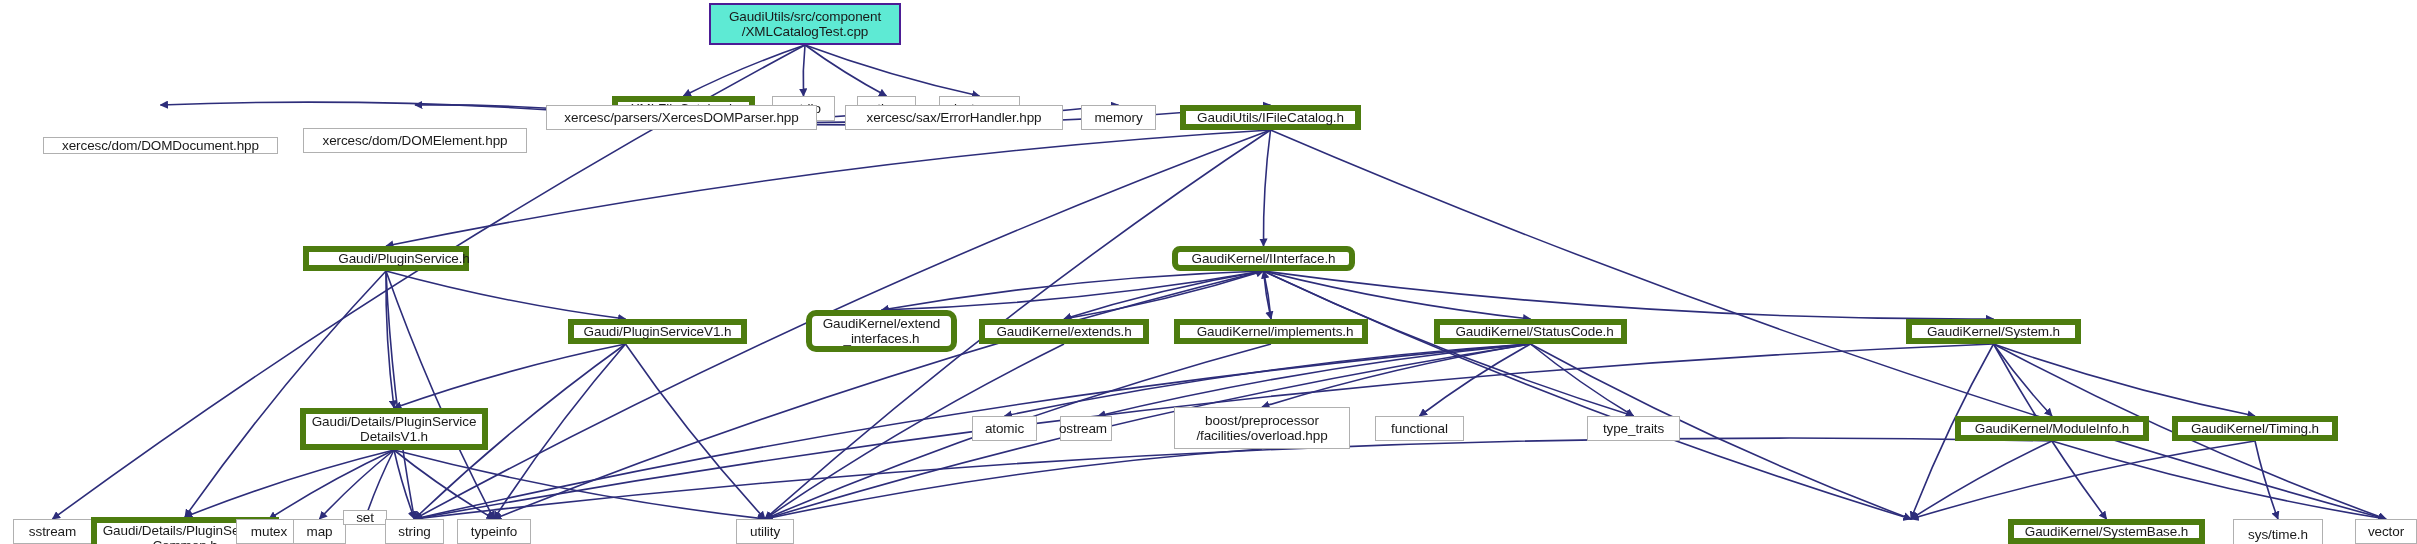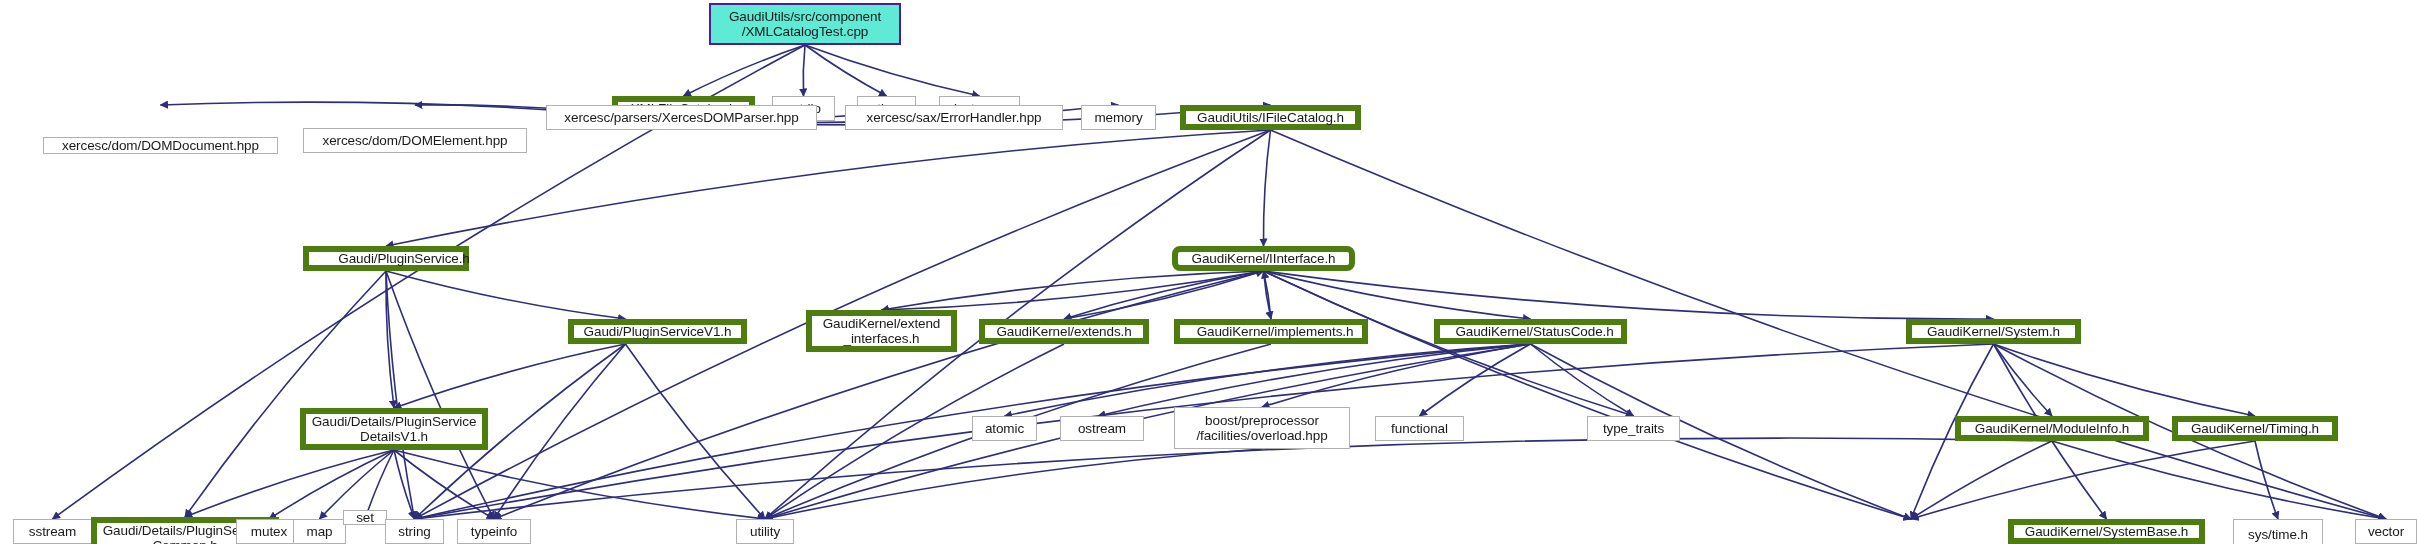--- a/index.html
+++ b/index.html
@@ -138,30 +138,30 @@
       <div class="node " style="left: 939px; top: 96px; width: 81px; height: 25px;"><span>iostream</span></div>
       <div class="node " style="left: 43px; top: 105px; width: 235px; height: 17px; margin-top: 32px;"><span>xercesc/dom/DOMDocument.hpp</span></div>
       <div class="node " style="left: 303px; top: 105px; width: 224px; height: 25px; margin-top: 23px;"><span>xercesc/dom/DOMElement.hpp</span></div>
       <div class="node " style="left: 546px; top: 105px; width: 271px; height: 25px;"><span>xercesc/parsers/XercesDOMParser.hpp</span></div>
       <div class="node " style="left: 845px; top: 105px; width: 218px; height: 25px;"><span>xercesc/sax/ErrorHandler.hpp</span></div>
       <div class="node " style="left: 1081px; top: 105px; width: 75px; height: 25px;"><span>memory</span></div>
       <div class="node strong" style="left: 1180px; top: 105px; width: 181px; height: 25px;"><span>GaudiUtils/IFileCatalog.h</span></div>
       <div class="node strong" style="left: 303px; top: 246px; width: 166px; height: 25px; padding-left: 36px;"><span>Gaudi/PluginService.h</span></div>
       <div class="node strong" style="left: 1172px; top: 246px; width: 183px; height: 25px; border-radius: 8px;"><span>GaudiKernel/IInterface.h</span></div>
       <div class="node strong" style="left: 536px; top: 319px; width: 179px; height: 25px; margin-left: 32px;"><span>Gaudi/PluginServiceV1.h</span></div>
-      <div class="node strong" style="left: 806px; top: 310px; width: 151px; height: 42px;"><span>GaudiKernel/extend
+      <div class="node strong" style="left: 806px; top: 310px; width: 151px; height: 42px; border-radius: 10px;"><span>GaudiKernel/extend
 _interfaces.h</span></div>
       <div class="node strong" style="left: 979px; top: 319px; width: 170px; height: 25px;"><span>GaudiKernel/extends.h</span></div>
       <div class="node strong" style="left: 1174px; top: 319px; width: 194px; height: 25px; padding-left: 8px;"><span>GaudiKernel/implements.h</span></div>
       <div class="node strong" style="left: 1434px; top: 319px; width: 193px; height: 25px; padding-left: 8px;"><span>GaudiKernel/StatusCode.h</span></div>
       <div class="node strong" style="left: 1906px; top: 319px; width: 175px; height: 25px;"><span>GaudiKernel/System.h</span></div>
       <div class="node strong" style="left: 300px; top: 408px; width: 188px; height: 42px;"><span>Gaudi/Details/PluginService
 DetailsV1.h</span></div>
       <div class="node " style="left: 972px; top: 416px; width: 65px; height: 25px;"><span>atomic</span></div>
-      <div class="node " style="left: 1060px; top: 416px; width: 84px; height: 25px;"><span>ostream</span></div>
+      <div class="node " style="left: 1060px; top: 416px; width: 52px; height: 25px; justify-content: flex-end;"><span>ostream</span></div>
       <div class="node " style="left: 1174px; top: 407px; width: 176px; height: 42px;"><span>boost/preprocessor
 /facilities/overload.hpp</span></div>
       <div class="node " style="left: 1375px; top: 416px; width: 89px; height: 25px;"><span>functional</span></div>
       <div class="node " style="left: 1587px; top: 416px; width: 93px; height: 25px;"><span>type_traits</span></div>
       <div class="node strong" style="left: 1955px; top: 416px; width: 194px; height: 25px;"><span>GaudiKernel/ModuleInfo.h</span></div>
       <div class="node strong" style="left: 2172px; top: 416px; width: 166px; height: 25px;"><span>GaudiKernel/Timing.h</span></div>
       <div class="node " style="left: 13px; top: 519px; width: 79px; height: 25px;"><span>sstream</span></div>
       <div class="node strong" style="left: 91px; top: 517px; width: 188px; height: 42px;"><span>Gaudi/Details/PluginService
 Common.h</span></div>
       <div class="node " style="left: 236px; top: 519px; width: 66px; height: 25px;"><span>mutex</span></div>

